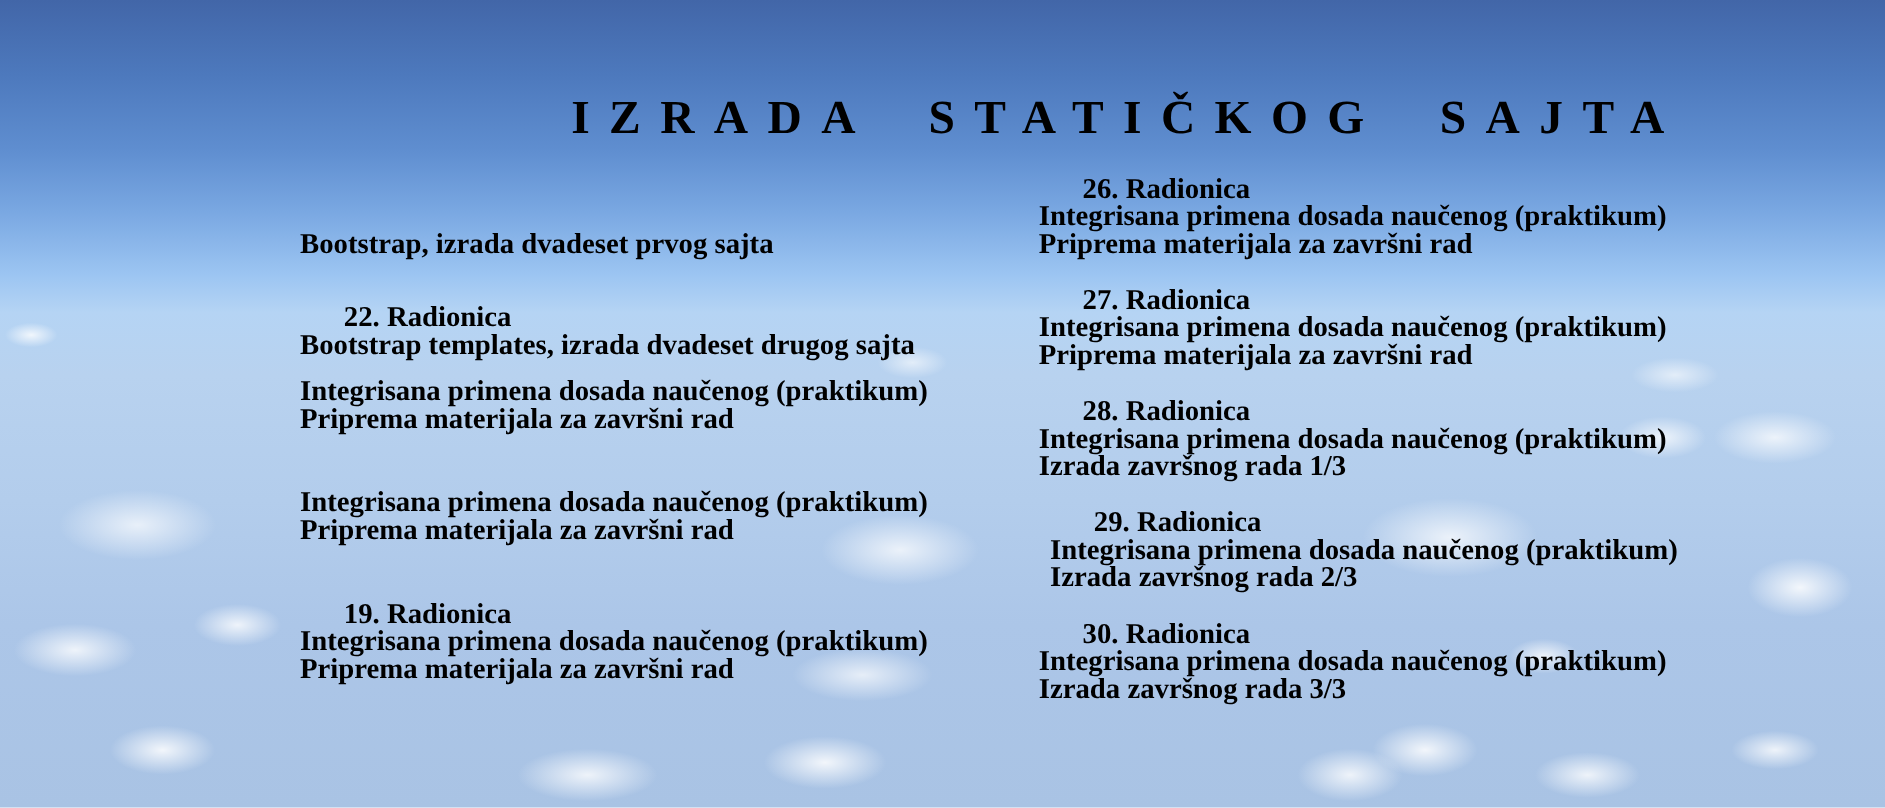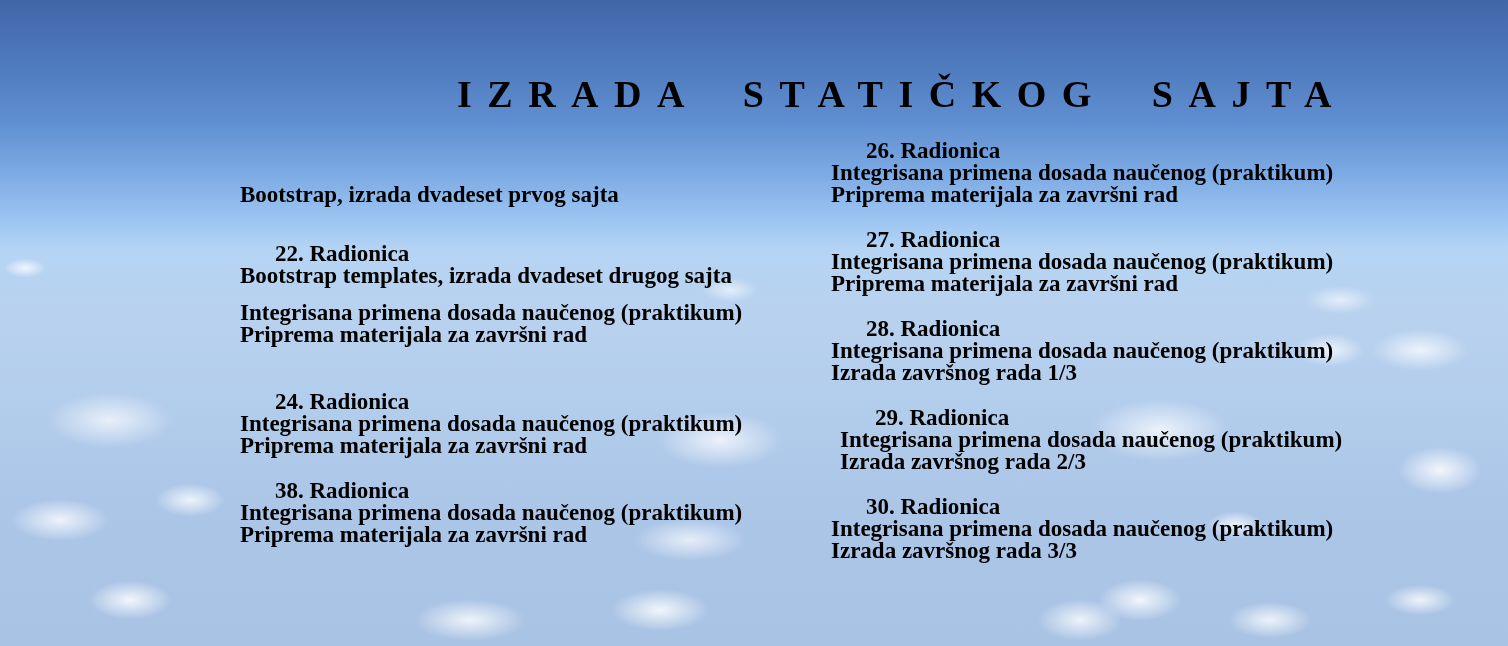--- a/index.html
+++ b/index.html
@@ -90,27 +90,26 @@
   <span class="head">22. Radionica</span>
   <span class="line">Bootstrap templates, izrada dvadeset drugog sajta</span>
 </div>
 
 <div class="workshop" style="left:240px; top:302px;">
   <span class="line">Integrisana primena dosada naučenog (praktikum)</span>
   <span class="line">Priprema materijala za završni rad</span>
 </div>
 
 <div class="workshop" style="left:240px; top:391px;">
-  <span class="head">24. Radionica</span>
   <span class="line">Integrisana primena dosada naučenog (praktikum)</span>
   <span class="line">Priprema materijala za završni rad</span>
 </div>
 
 <div class="workshop" style="left:240px; top:480px;">
-  <span class="head">38. Radionica</span>
+  <span class="head">19. Radionica</span>
   <span class="line">Integrisana primena dosada naučenog (praktikum)</span>
   <span class="line">Priprema materijala za završni rad</span>
 </div>
 
 <div class="workshop" style="left:831px; top:140px;">
   <span class="head">26. Radionica</span>
   <span class="line">Integrisana primena dosada naučenog (praktikum)</span>
   <span class="line">Priprema materijala za završni rad</span>
 </div>
 

